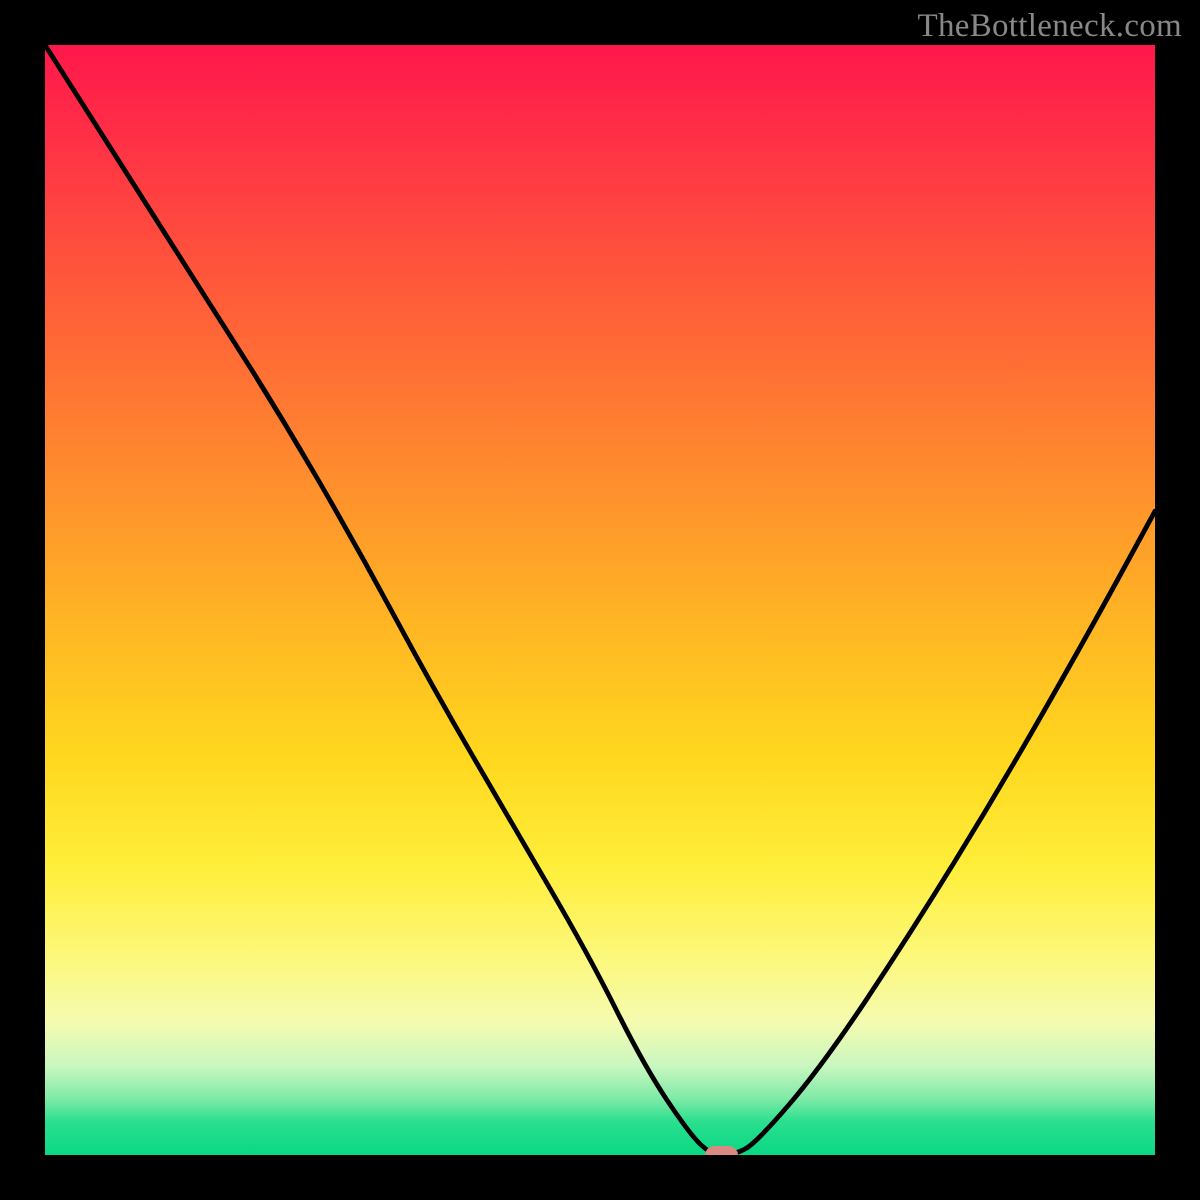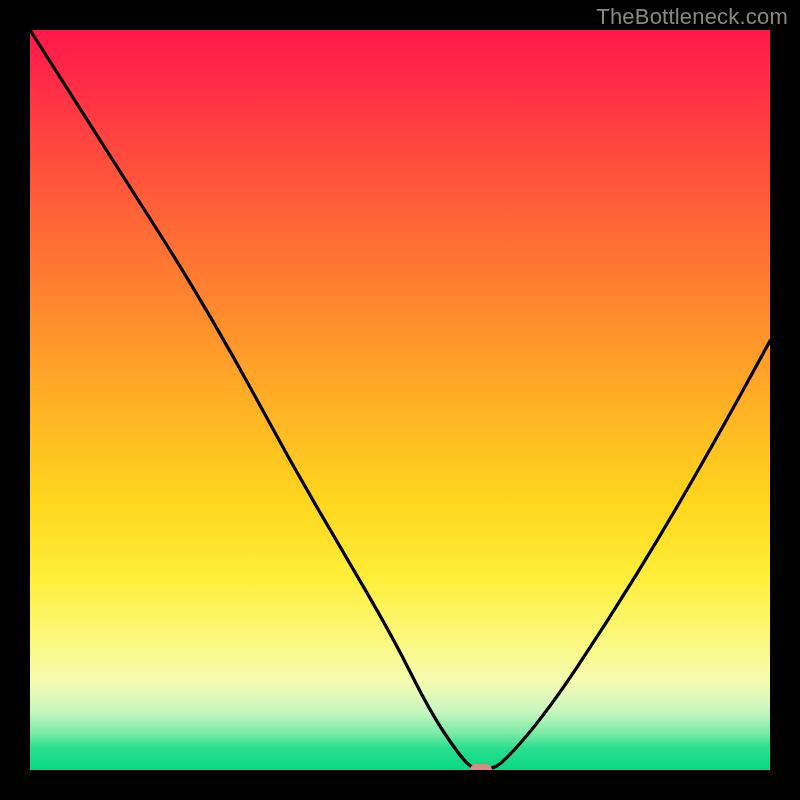--- a/index.html
+++ b/index.html
@@ -9,20 +9,21 @@
     height: 800px;
     background: #000;
     overflow: hidden;
     font-family: Arial, Helvetica, sans-serif;
   }
   .outer {
     position: relative;
     width: 800px;
     height: 800px;
     background: #000;
+    font-family: Liberation Serif, serif;
   }
   .watermark {
     position: absolute;
     top: 4px;
     right: 12px;
     color: #888;
     font-size: 22px;
     font-weight: 500;
     z-index: 10;
     letter-spacing: 0.2px;

